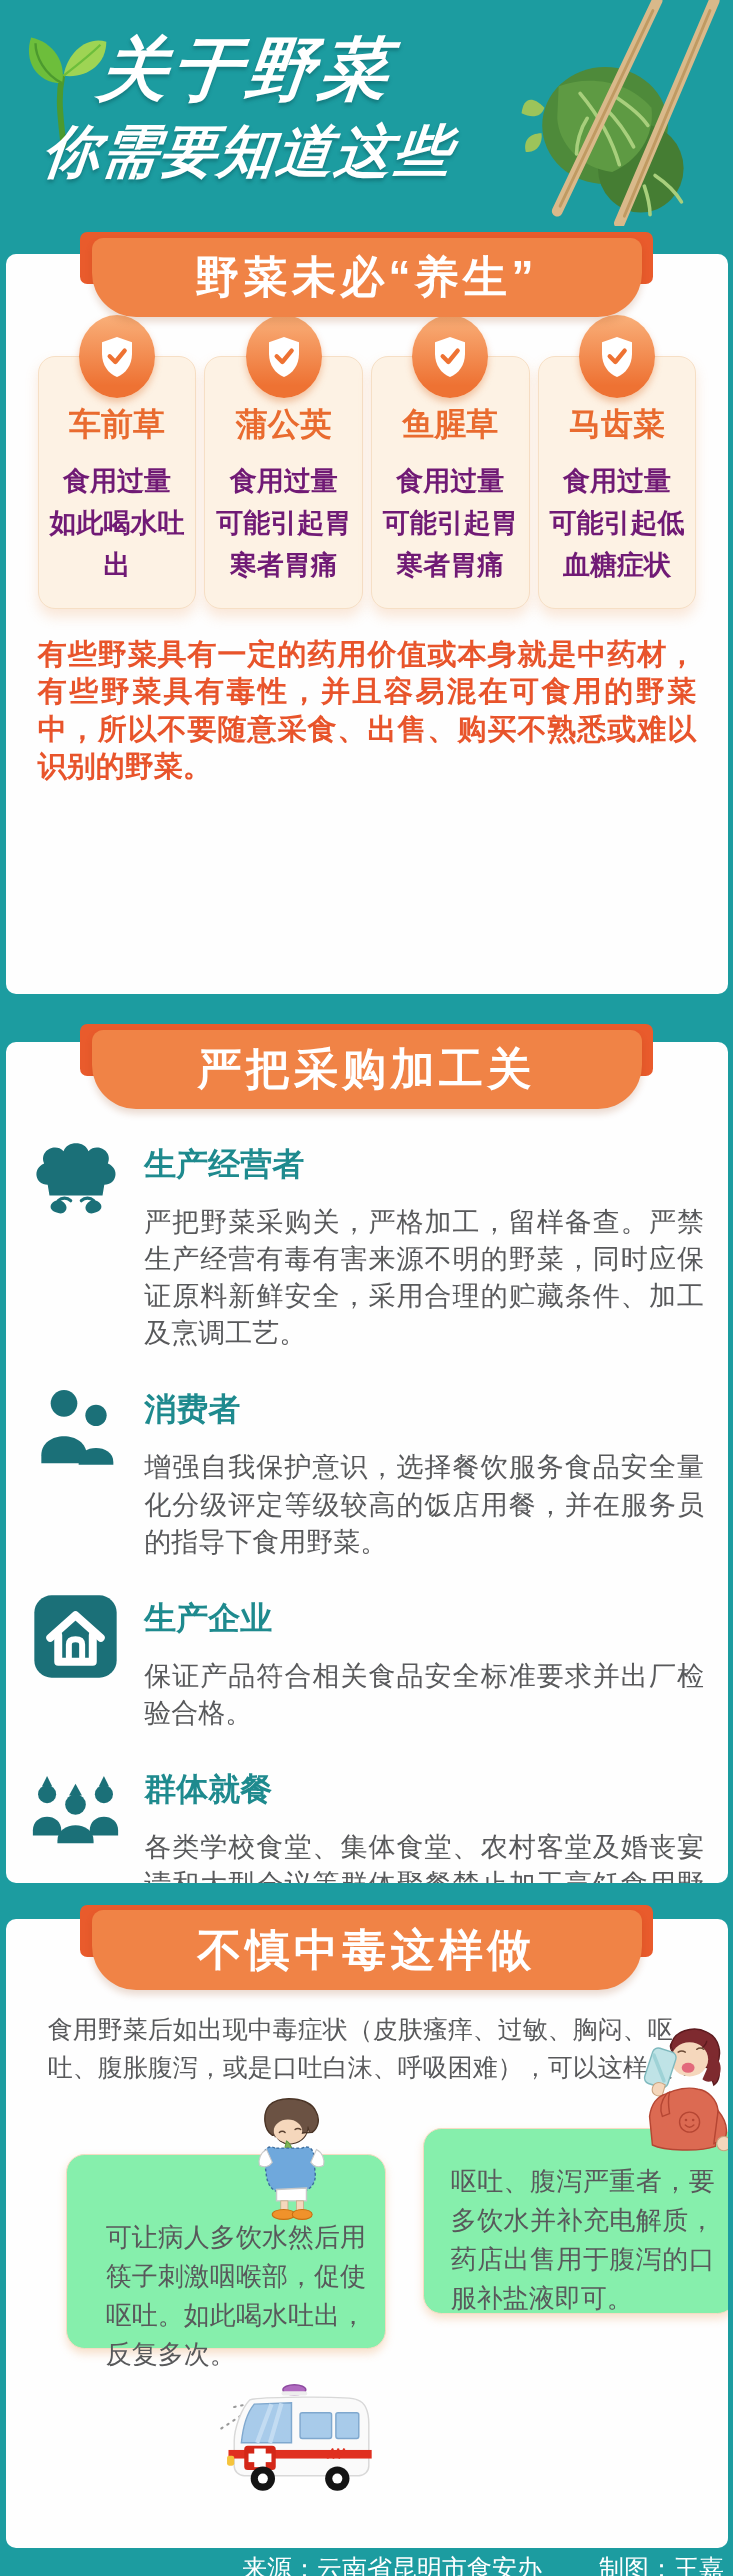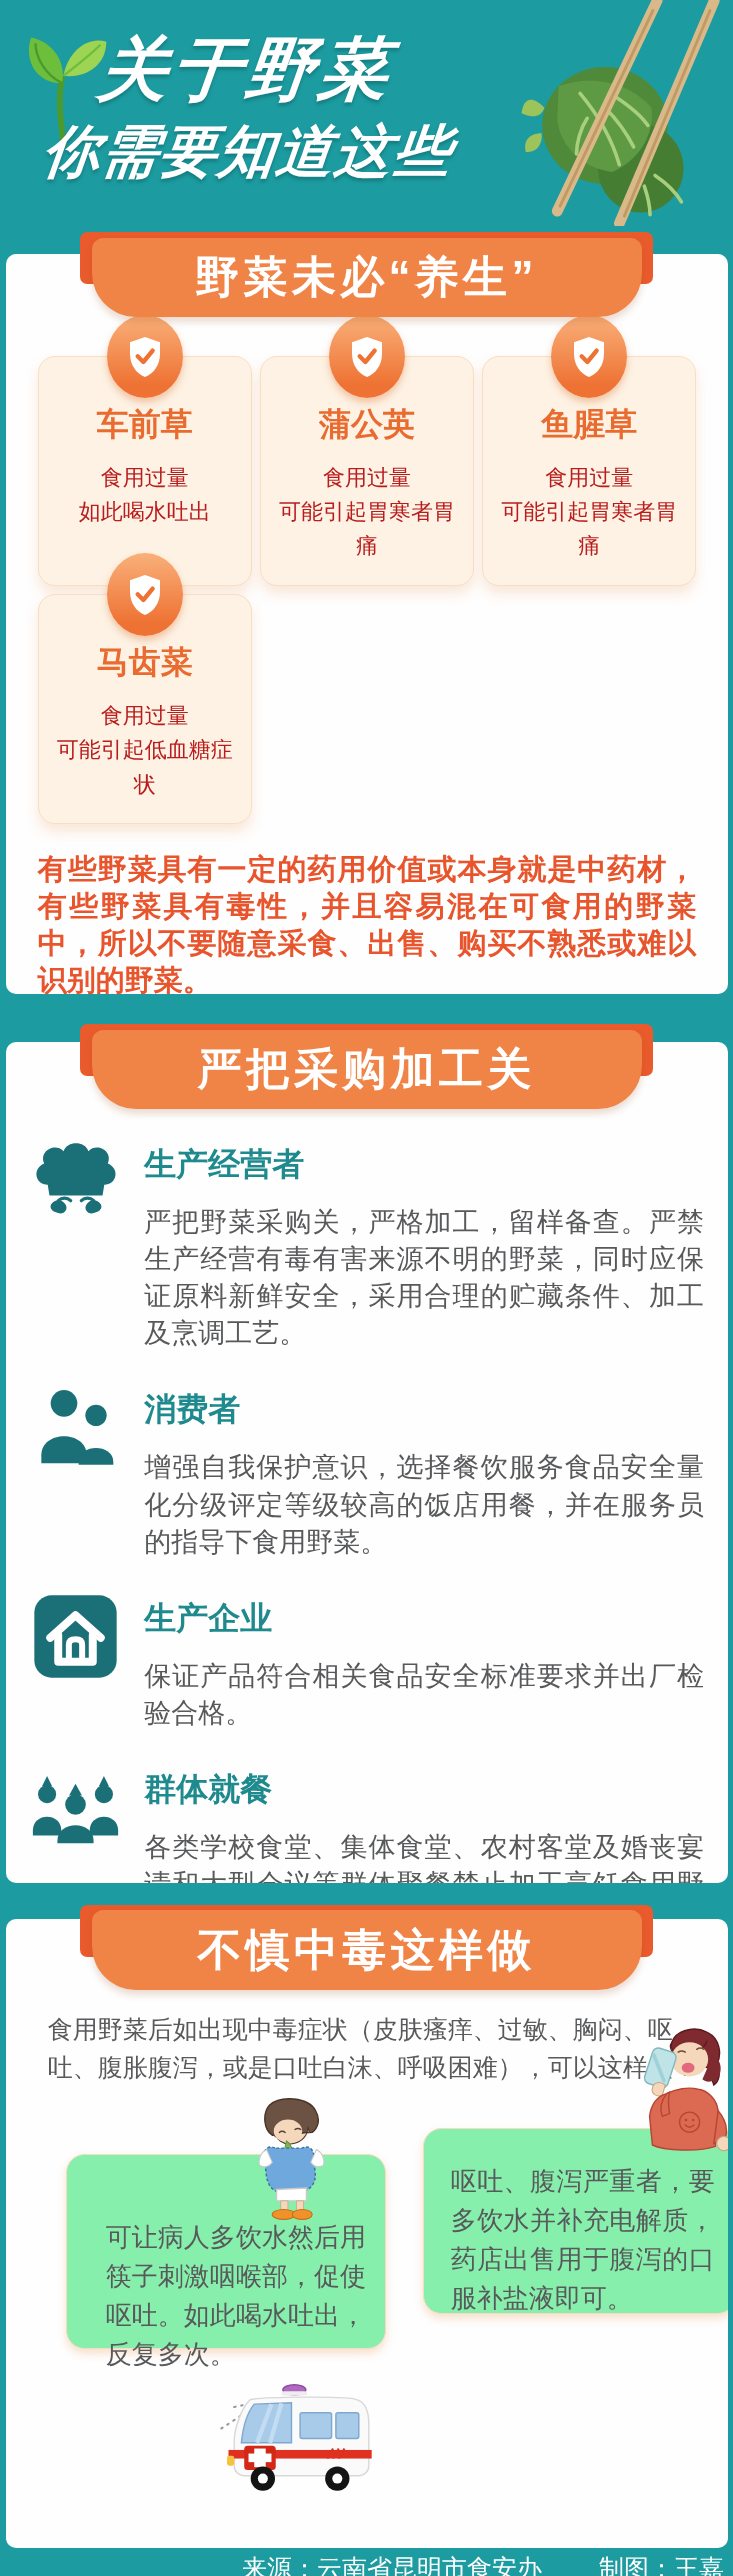--- a/index.html
+++ b/index.html
@@ -27,32 +27,32 @@
   
   .banner{position:absolute;left:50%;margin-left:-287px;width:573px;height:85px;z-index:5;}
   .b-back{position:absolute;top:0;left:0;right:0;height:52px;background:#E95B2C;border-radius:7.2px;}
   .b-front{position:absolute;top:5.7px;left:11.5px;right:11.5px;bottom:0;background:#F08346;
     border-radius:11.5px 11.5px 44px 44px;display:flex;align-items:center;justify-content:center;
     box-shadow:0 4.3px 7.2px rgba(150,60,10,.18);}
   .b-front span{color:#fff;font-size:44px;font-weight:bold;letter-spacing:4.3px;}
   #banner1{top:-22px;} #banner2{top:-18px;} #banner3{top:-14.3px;}
 
   
-  .veg-grid{display:grid;grid-template-columns:1fr 1fr 1fr;column-gap:18.6px;row-gap:57px;
+  .veg-grid{display:grid;grid-template-columns:1fr 1fr 1fr 1fr;column-gap:18.6px;row-gap:57px;
     padding:0 32px;margin-top:102px;gap:8px;}
   .veg-card{position:relative;background:#FDF2E4;border:1.4px solid #F6DFC5;border-radius:17px;
     padding:46px 10px 21.5px;text-align:center;box-shadow:0 7.2px 13px rgba(238,150,80,.22);}
   .shield-badge{position:absolute;top:-42px;left:50%;transform:translateX(-50%);
     width:76px;height:83px;border-radius:50%;
     background:linear-gradient(180deg,#F9B07A 0%,#EE7233 85%);
     display:flex;align-items:center;justify-content:center;
     box-shadow:0 4.3px 7.2px rgba(220,110,40,.35);}
   .shield-badge svg{width:40px;height:44px;}
   .veg-name{color:#E96B2F;font-size:32px;font-weight:bold;margin:0 0 14.3px;}
-  .veg-line{color:#b91c1c;font-size:22px;font-weight:normal;line-height:1.55;}
+  .veg-line{color:#701a75;font-size:27px;font-weight:bold;line-height:1.55;}
   .warning{margin:27px 32px 0;color:#E8542B;font-size:29px;font-weight:bold;
     line-height:1.28;text-align:justify;}
 
   
   .sec2-items{padding:95px 24.4px 0 21.5px;display:flex;flex-direction:column;gap:30px;}
   .duty-item{display:flex;}
   .duty-icon{flex:none;width:97px;display:flex;justify-content:center;align-items:flex-start;padding-top:2.9px;}
   .duty-body{margin-left:20px;flex:1;}
   .duty-title{color:#1E8A8E;font-size:32px;font-weight:bold;margin:5.7px 0 17px;}
   .duty-text{color:#58595B;font-size:27px;line-height:1.38;text-align:justify;}

